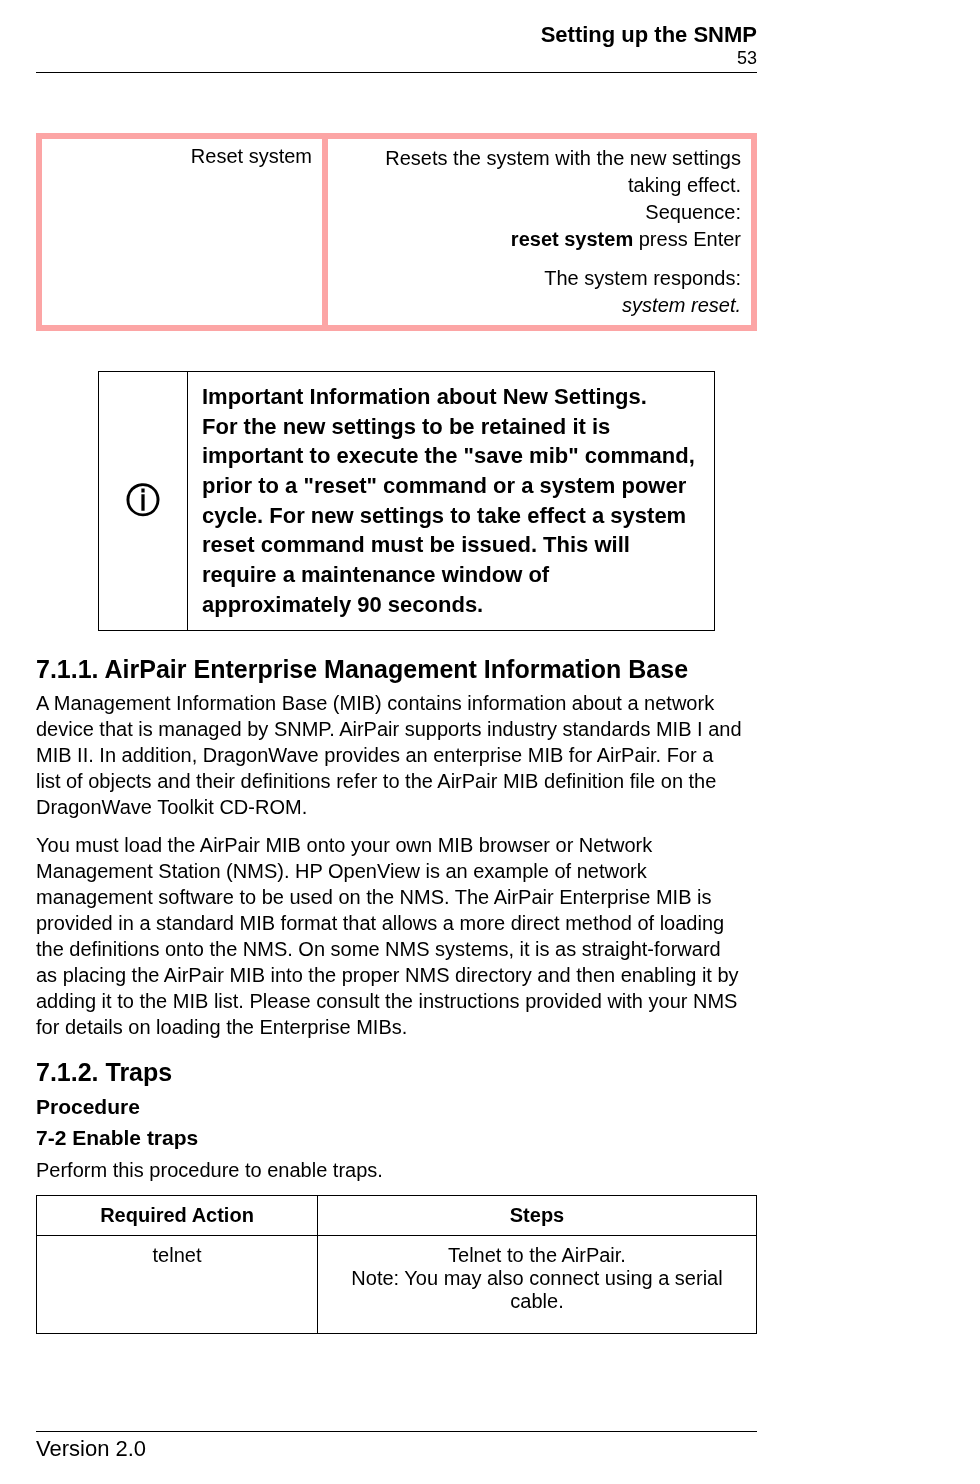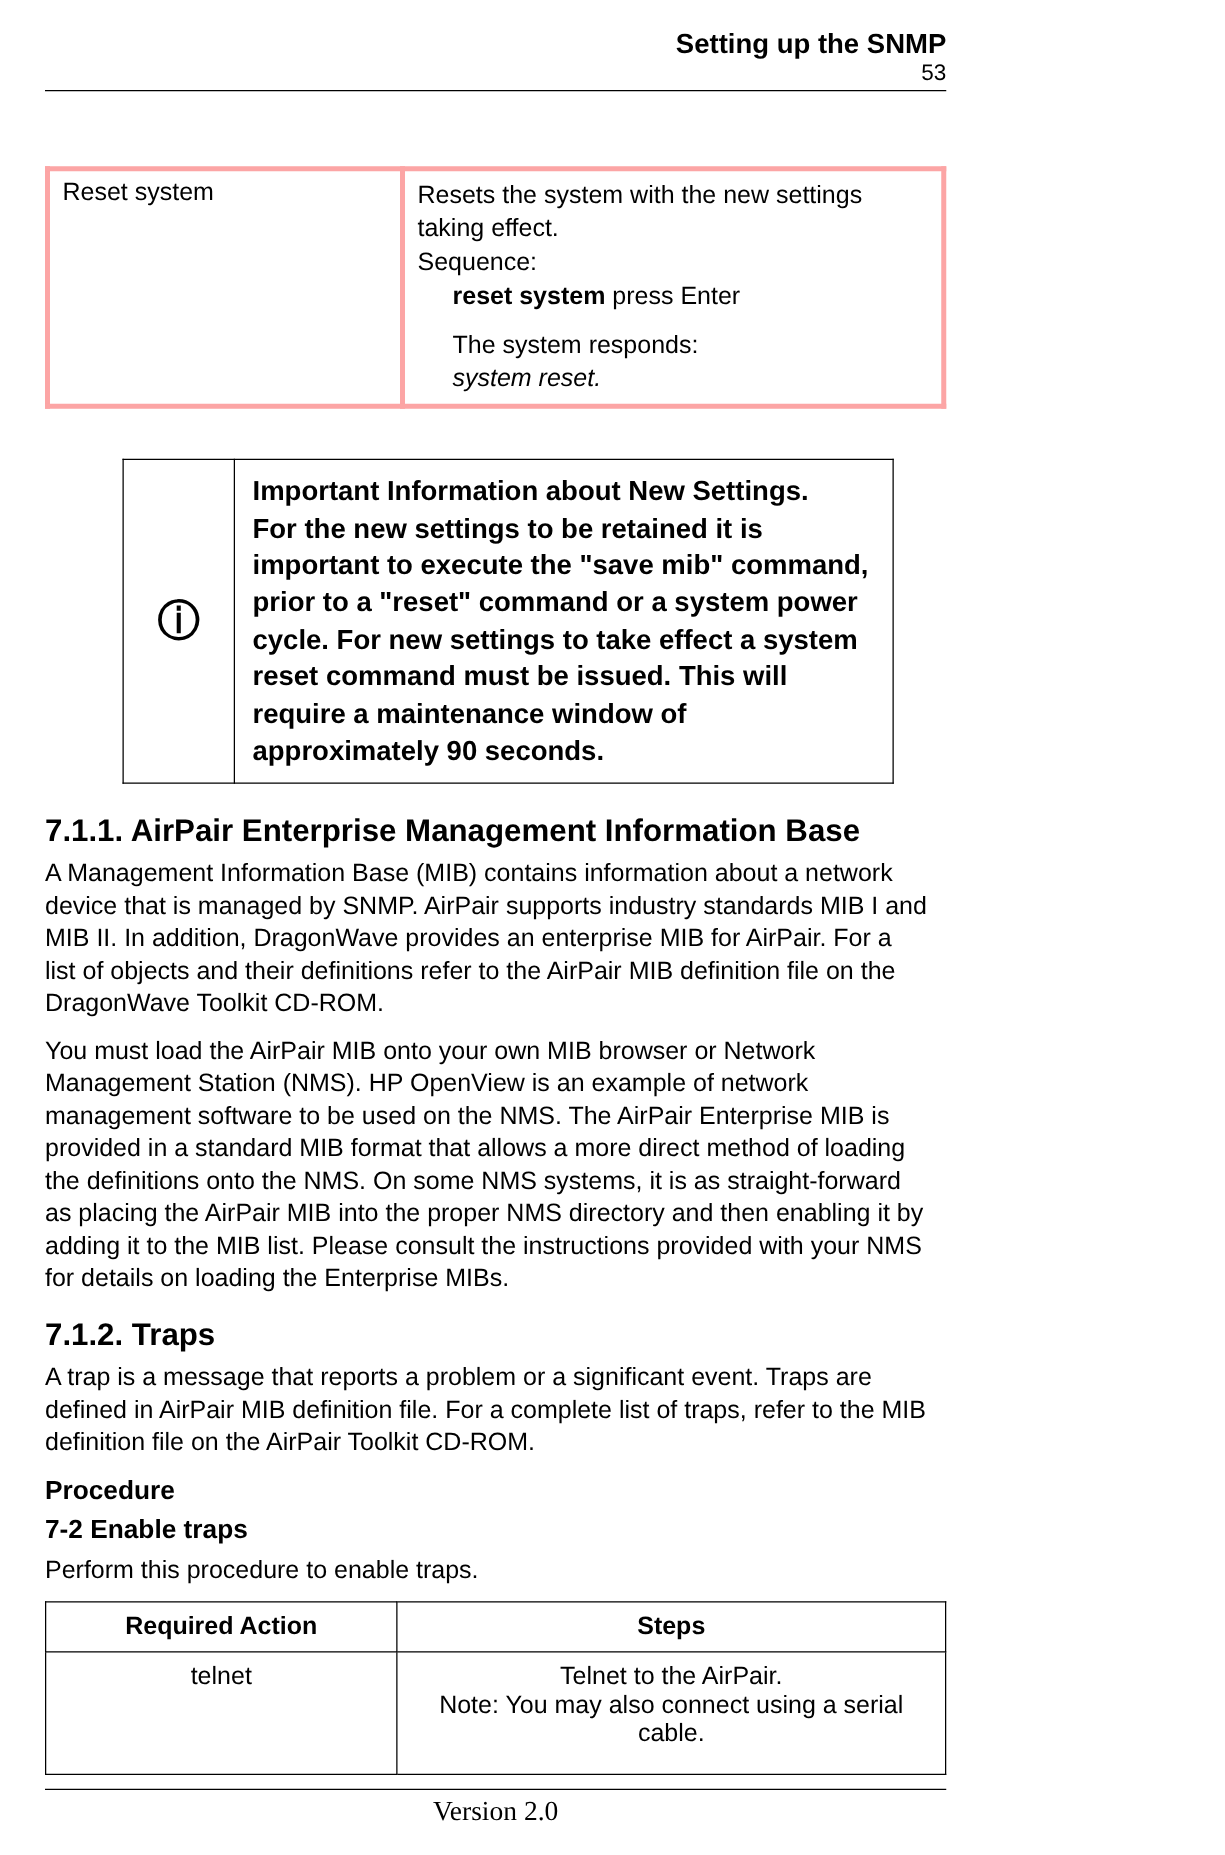--- a/index.html
+++ b/index.html
@@ -29,25 +29,25 @@
     border: none;
     border-top: 1.5px solid #000;
     margin: 3px 0 60px 0;
   }
   table.bordered {
     width: 100%;
     border-collapse: collapse;
     margin: 0 0 40px 0;
   }
   table.bordered td, table.bordered th {
-    border: 4px solid #fca5a5;
+    border: 6px solid #fca5a5;
     padding: 6px 10px;
     vertical-align: top;
     font-size: 20px;
-    text-align: left;
+    text-align: right;
   }
   .t1-c1 { width: 260px; }
   .t1 .desc { line-height: 1.35; }
   .t1 .indented { padding-left: 28px; display: block; }
   .t1 .indentedline { display: block; }
   .t1 .bold { font-weight: bold; }
   .t1 .italic { font-style: italic; }
   .spacer { height: 12px; }
 
   .callout-wrap { padding: 0 42px 0 62px; }
@@ -105,23 +105,22 @@
     bottom: 22px;
     left: 36px;
     right: 36px;
   }
   .footer-rule {
     border: none;
     border-top: 1.5px solid #000;
     margin: 0 0 4px 0;
   }
   .footer-right {
-    text-align: center;
+    text-align: left;
     font-size: 22px;
-    font-family: Liberation Serif, serif;
   }
 </style>
 </head>
 <body>
 
 <div class="page">
 
   <div class="header-right">Setting up the SNMP</div>
   <div class="header-pageno">53</div>
   <hr class="header-rule">
@@ -156,21 +155,20 @@
       </tr>
     </tbody>
       </table>
   </div>
 
   <h2 class="sec">7.1.1. AirPair Enterprise Management Information Base</h2>
   <p class="body">A Management Information Base (MIB) contains information about a network device that is managed by SNMP. AirPair supports industry standards MIB I and MIB II. In addition, DragonWave provides an enterprise MIB for AirPair. For a list of objects and their definitions refer to the AirPair MIB definition file on the DragonWave Toolkit CD-ROM.</p>
   <p class="body">You must load the AirPair MIB onto your own MIB browser or Network Management Station (NMS). HP OpenView is an example of network management software to be used on the NMS. The AirPair Enterprise MIB is provided in a standard MIB format that allows a more direct method of loading the definitions onto the NMS. On some NMS systems, it is as straight-forward as placing the AirPair MIB into the proper NMS directory and then enabling it by adding it to the MIB list.  Please consult the instructions provided with your NMS for details on loading the Enterprise MIBs.</p>
 
   <h2 class="sec">7.1.2. Traps</h2>
-  <p class="body">A trap is a message that reports a problem or a significant event. Traps are defined in AirPair MIB definition file. For a complete list of traps, refer to the MIB definition file on the AirPair Toolkit CD-ROM.</p>
   <div class="procedure-head">Procedure</div>
   <div class="procedure-head">7-2 Enable traps</div>
   <p class="body">Perform this procedure to enable traps.</p>
 
   <table class="steps">
     <tbody>
         <tr class="thick-row">
       <th class="c1">Required Action</th>
       <th>Steps</th>
     </tr>

